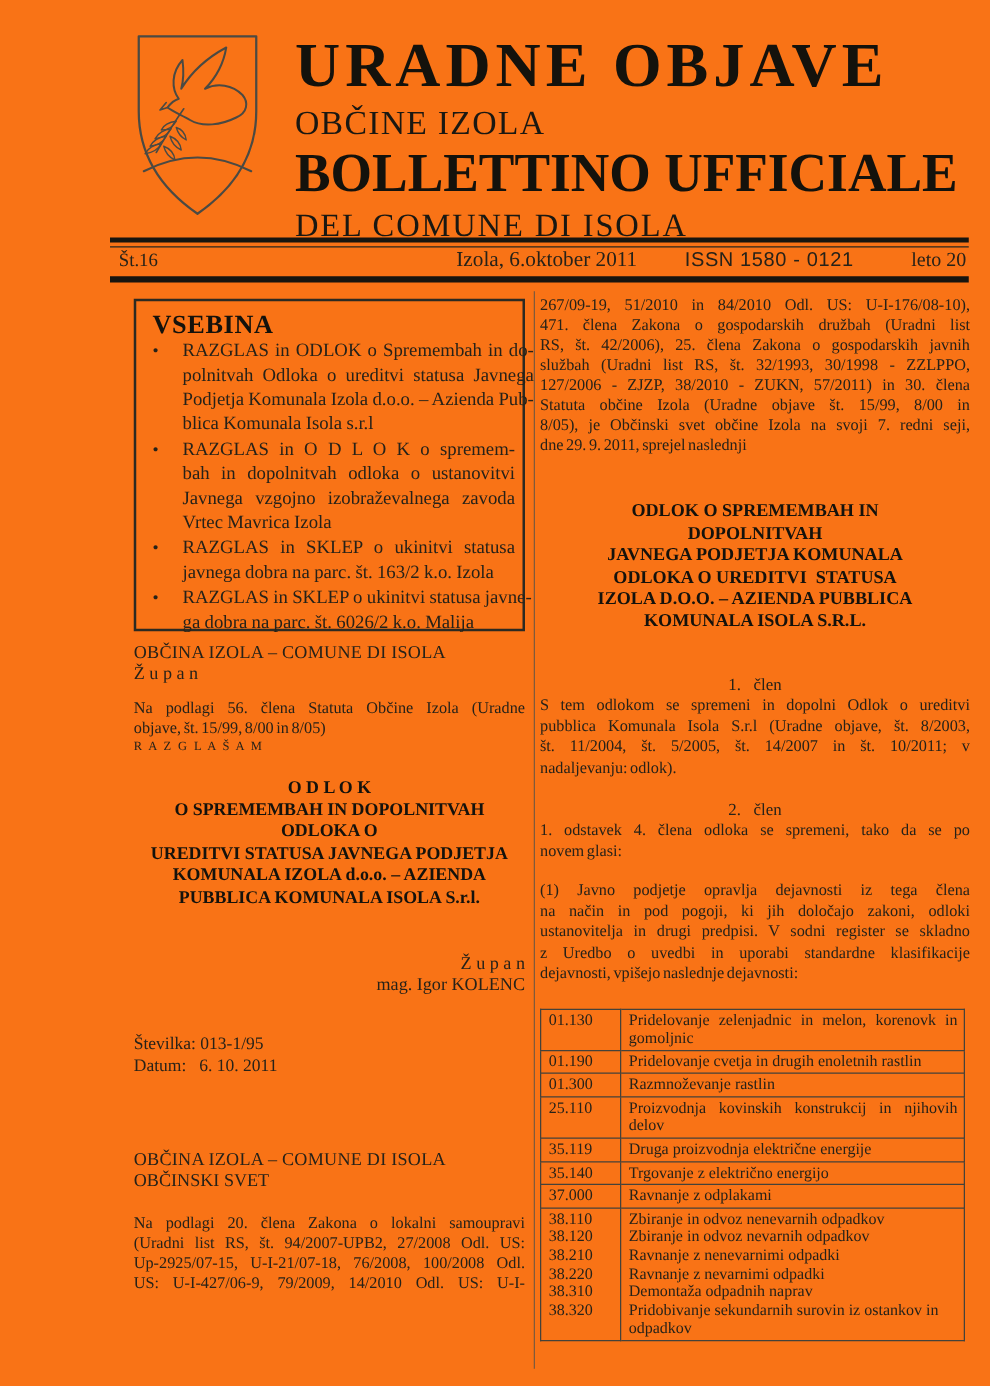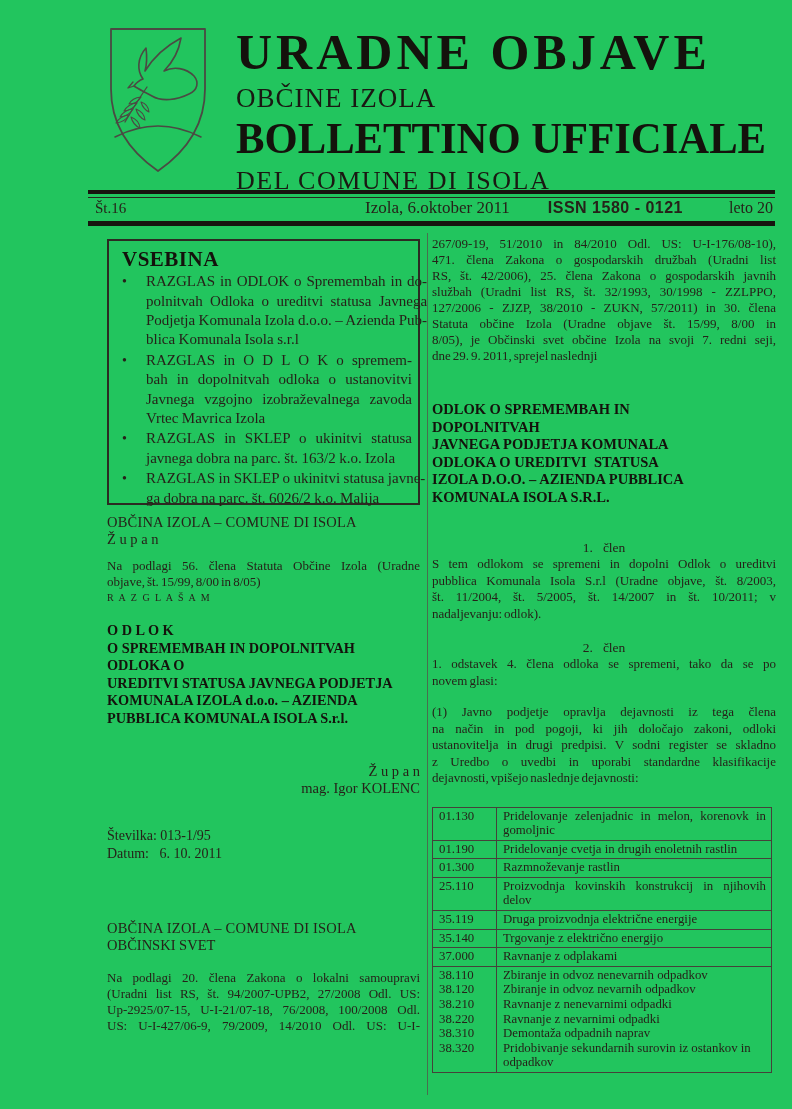--- a/index.html
+++ b/index.html
@@ -1,44 +1,44 @@
 <!DOCTYPE html>
 <html><head>
 <meta charset="utf-8">
 <style>
   html,body{margin:0;padding:0;background:#e8e6e0;}
-  .page{position:relative;width:792px;height:1109px;background:#22c55e;overflow:hidden;
+  .page{position:relative;width:792px;height:1109px;background:#f97316;overflow:hidden;
         font-family:"Liberation Serif","DejaVu Serif",serif;color:#262219;}
   
   .masthead{position:absolute;top:25px;left:104px;display:flex;}
   .coa{width:108px;height:150px;flex:0 0 auto;}
   .titles{margin-left:24px;padding-top:2px;}
   .t-sl{font-size:50px;font-weight:bold;letter-spacing:4px;line-height:1.0;color:#14120c;white-space:nowrap;}
   .s-sl{font-size:27px;letter-spacing:1px;margin-top:6px;color:#1a1812;white-space:nowrap;}
   .t-it{font-size:44px;font-weight:bold;letter-spacing:0px;line-height:1.0;margin-top:3px;color:#14120c;
         transform:scaleX(.97);transform-origin:left;white-space:nowrap;}
   .s-it{font-size:26px;letter-spacing:1.5px;margin-top:5px;color:#1a1812;white-space:nowrap;}
   
   .rule-top{position:absolute;left:88px;width:687px;top:190px;height:3px;
             border-top:4px solid #17150f;border-bottom:1px solid #2a271f;}
   .rule-bot{position:absolute;left:88px;width:687px;top:221px;border-top:5px solid #17150f;}
   .issuebar{position:absolute;left:95px;width:680px;top:198px;display:flex;align-items:baseline;}
   .iss-no{font-size:15px;}
   .iss-date{font-size:17px;margin-left:auto;}
-  .iss-issn{font-family:"Liberation Sans","DejaVu Sans",sans-serif;font-weight:bold;font-size:16px;margin-left:38px;letter-spacing:.5px;}
+  .iss-issn{font-family:"Liberation Sans","DejaVu Sans",sans-serif;font-weight:normal;font-size:16px;margin-left:38px;letter-spacing:.5px;}
   .iss-year{font-size:16px;margin-left:46px;margin-right:2px;}
   
   .content{position:absolute;top:233px;left:107px;width:669px;display:grid;
            grid-template-columns:313px 344px;column-gap:12px;}
   .colsep{position:absolute;left:427px;top:233px;width:1px;height:862px;background:#56524a;opacity:.75;}
   .ln{white-space:nowrap;}
   .just .ln{text-align:justify;text-align-last:justify;}
   .just .ln:last-child{text-align-last:auto;}
   .just-all .ln{text-align:justify;text-align-last:justify;}
-  .ctr .ln{white-space:normal;}
+  .ctr .ln{text-align:center;white-space:normal;}
   .rgt .ln{text-align:right;}
   
   .toc-box{box-sizing:border-box;margin-top:6px;height:266px;border:2.5px solid #2c2a22;
            padding:7px 6px 8px 13px;}
   .toc-title{font-size:21px;font-weight:bold;color:#14120c;letter-spacing:.5px;line-height:1.1;}
   .toc-item{display:flex;font-size:15px;line-height:19.4px;margin-top:1px;}
   .toc-bullet{flex:0 0 24px;font-size:14px;}
   .toc-text{flex:1;word-spacing:-.3px;}
   .org{font-size:14.5px;line-height:16.5px;letter-spacing:.2px;}
   .org .ln:nth-child(2){letter-spacing:0;}

